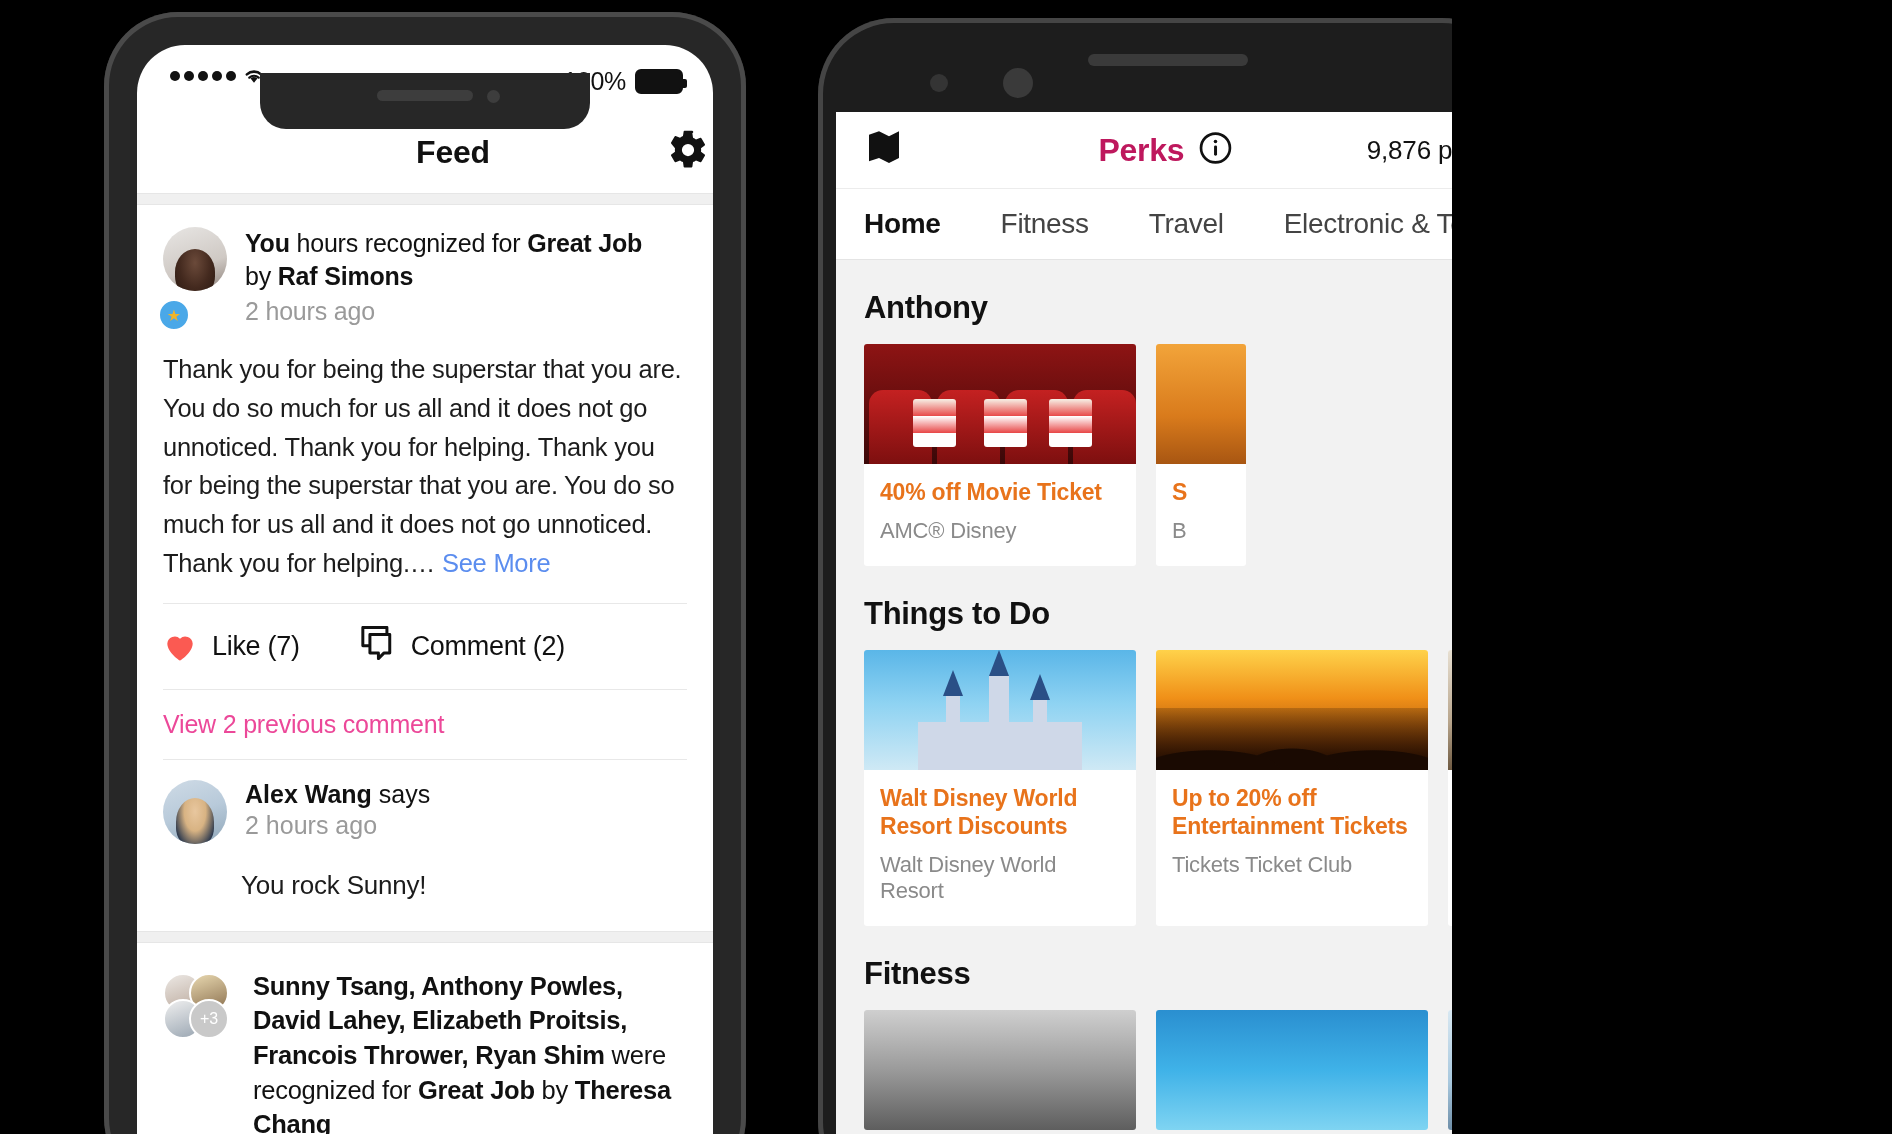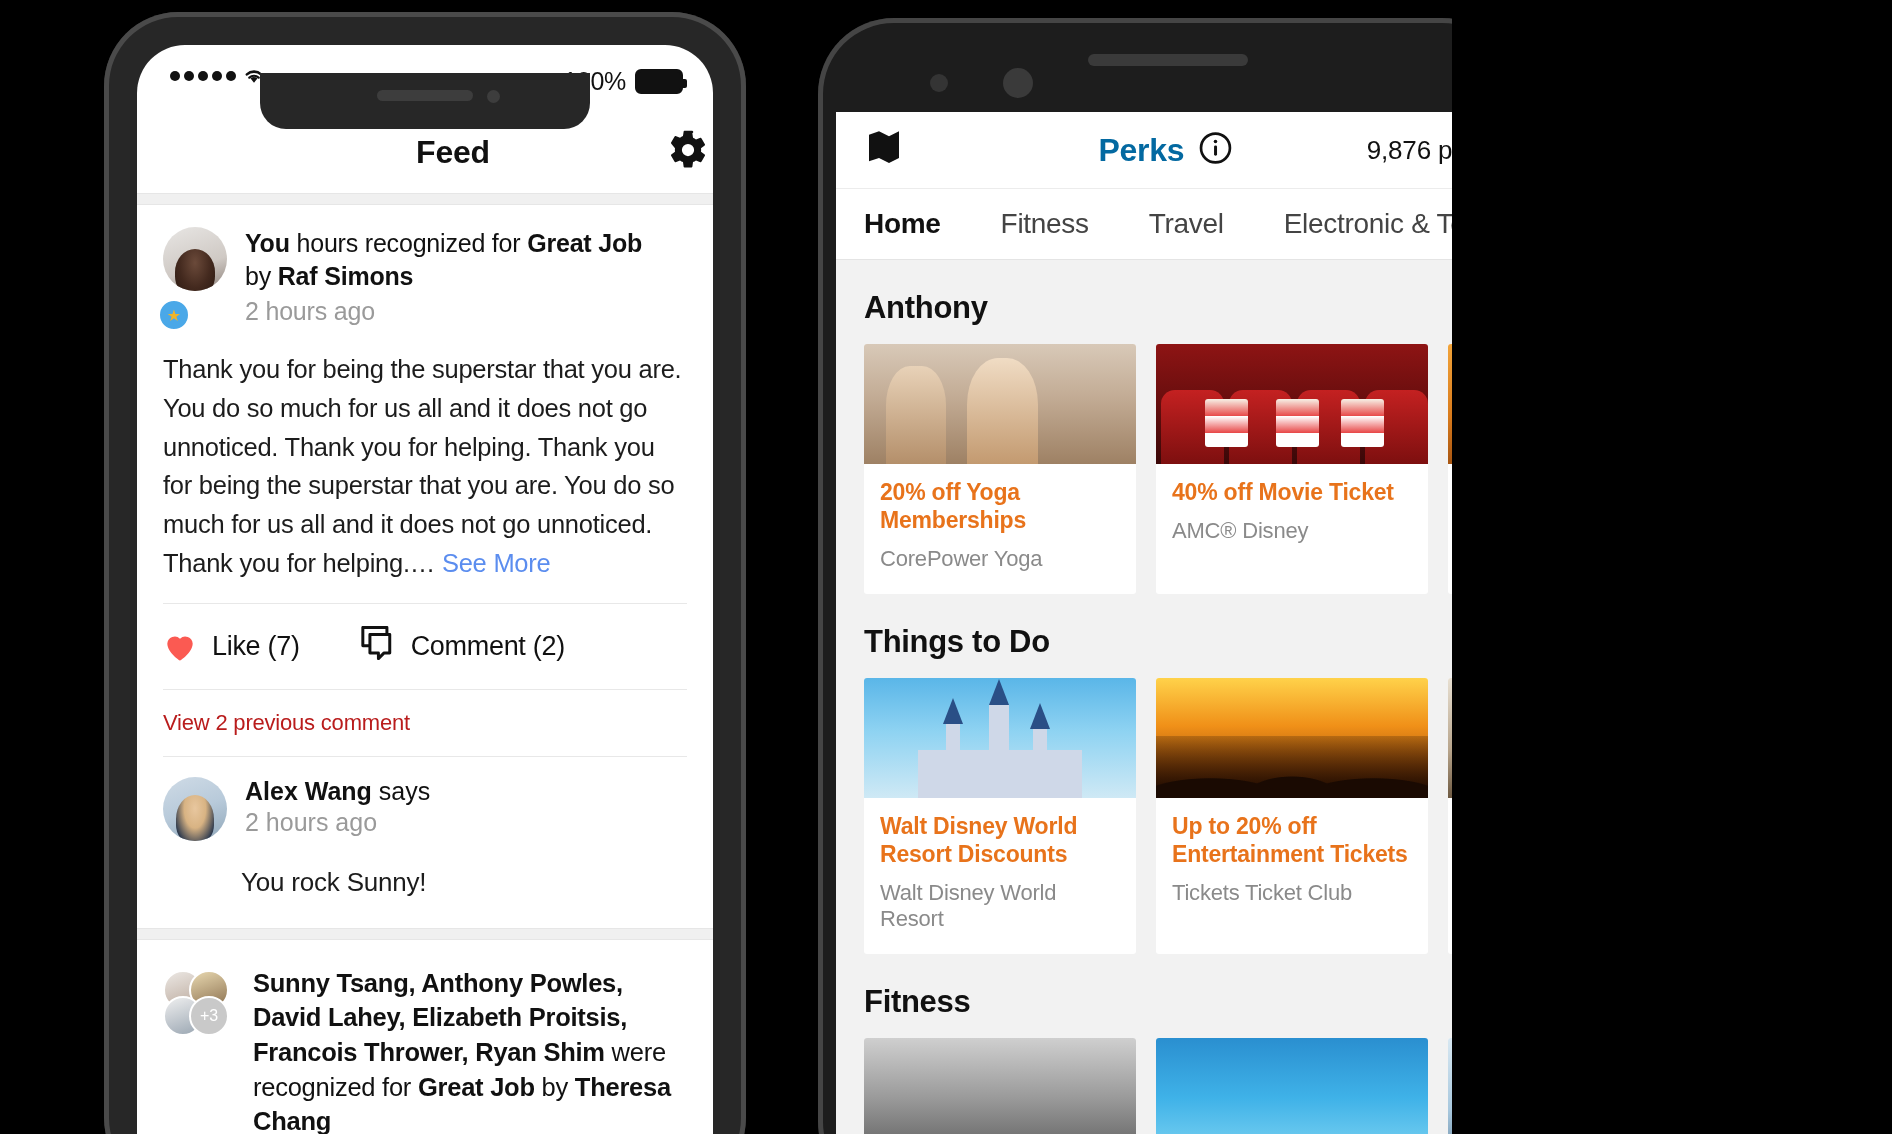--- a/index.html
+++ b/index.html
@@ -109,21 +109,21 @@
   .ts { color: #9a9a9a; font-size: 25px; margin-top: 2px; }
   .post-body {
     font-size: 25.5px; line-height: 1.52; color: #1c1c1c;
     padding: 22px 26px 0 26px; letter-spacing: -0.25px;
   }
   .seemore { color: #5b8def; }
   .hr { height: 1px; background: #e8e8e8; margin: 20px 26px 0 26px; }
   .actions { display: flex; align-items: center; gap: 58px; padding: 22px 26px; }
   .action { display: flex; align-items: center; gap: 15px; font-size: 27px; color: #111; letter-spacing: -0.3px; }
   .heart { width: 34px; height: 31px; position: relative; }
-  .viewprev { padding: 20px 26px; font-size: 22px; color: #b91c1c; letter-spacing: -0.2px; }
+  .viewprev { padding: 20px 26px; font-size: 25px; color: #ec4899; letter-spacing: -0.2px; }
   .comment { padding: 20px 26px 0 26px; }
   .comment-head { display: flex; gap: 18px; }
   .comment-name { font-size: 25px; color: #111; }
   .comment-name b { font-weight: 700; }
   .comment-text { font-size: 26px; color: #1c1c1c; padding: 26px 0 30px 78px; letter-spacing: -0.2px; }
 
   .stack {
     position: relative; width: 72px; height: 72px; flex: 0 0 auto; margin-top: 4px;
   }
   .stack .s {
@@ -159,21 +159,21 @@
   .p2-cam2 { position: absolute; left: 185px; top: 50px; width: 30px; height: 30px; background: #3a3a3a; border-radius: 50%; }
   .phone2-screen {
     position: absolute; left: 18px; top: 94px;
     width: 664px; height: 1090px;
     background: #f2f2f2; overflow: hidden;
   }
   .perks-nav {
     height: 76px; background: #fff; display: flex; align-items: center;
     padding: 0 28px; position: relative;
   }
-  .perks-title { font-size: 32px; font-weight: 700; color: #0369a1; letter-spacing: -0.3px; }
+  .perks-title { font-size: 32px; font-weight: 700; color: #be185d; letter-spacing: -0.3px; }
   .perks-center {
     position: absolute; left: 50%; transform: translateX(-52%);
     display: flex; align-items: center; gap: 14px;
   }
   .pts { margin-left: auto; font-size: 26px; color: #111; letter-spacing: -0.2px; }
   .tabs {
     height: 72px; background: #fff; display: flex; align-items: center;
     gap: 60px; padding: 0 28px; border-top: 1px solid #ececec;
     border-bottom: 1px solid #e4e4e4; white-space: nowrap; overflow: hidden;
   }
@@ -374,27 +374,20 @@
         <span class="tab">Travel</span>
         <span class="tab">Electronic &amp; Telecom</span>
 
       </div>
 
       <div class="perks-body">
 
         <div class="sect-title">Anthony</div>
         <div class="cards">
           <div class="card">
-            <div class="card-img img-yoga"></div>
-            <div class="card-text">
-              <div class="card-title">20% off Yoga Memberships</div>
-              <div class="card-sub">CorePower Yoga</div>
-            </div>
-          </div>
-          <div class="card">
             <div class="card-img img-movie">
               <span class="seat" style="left:2%"></span>
                 <span class="seat" style="left:27%"></span>
                 <span class="seat" style="left:52%"></span>
                 <span class="seat" style="left:77%"></span>
               <span class="popcorn" style="left:18%"></span>
                 <span class="popcorn" style="left:44%"></span>
                 <span class="popcorn" style="left:68%"></span>
             </div>
             <div class="card-text">

